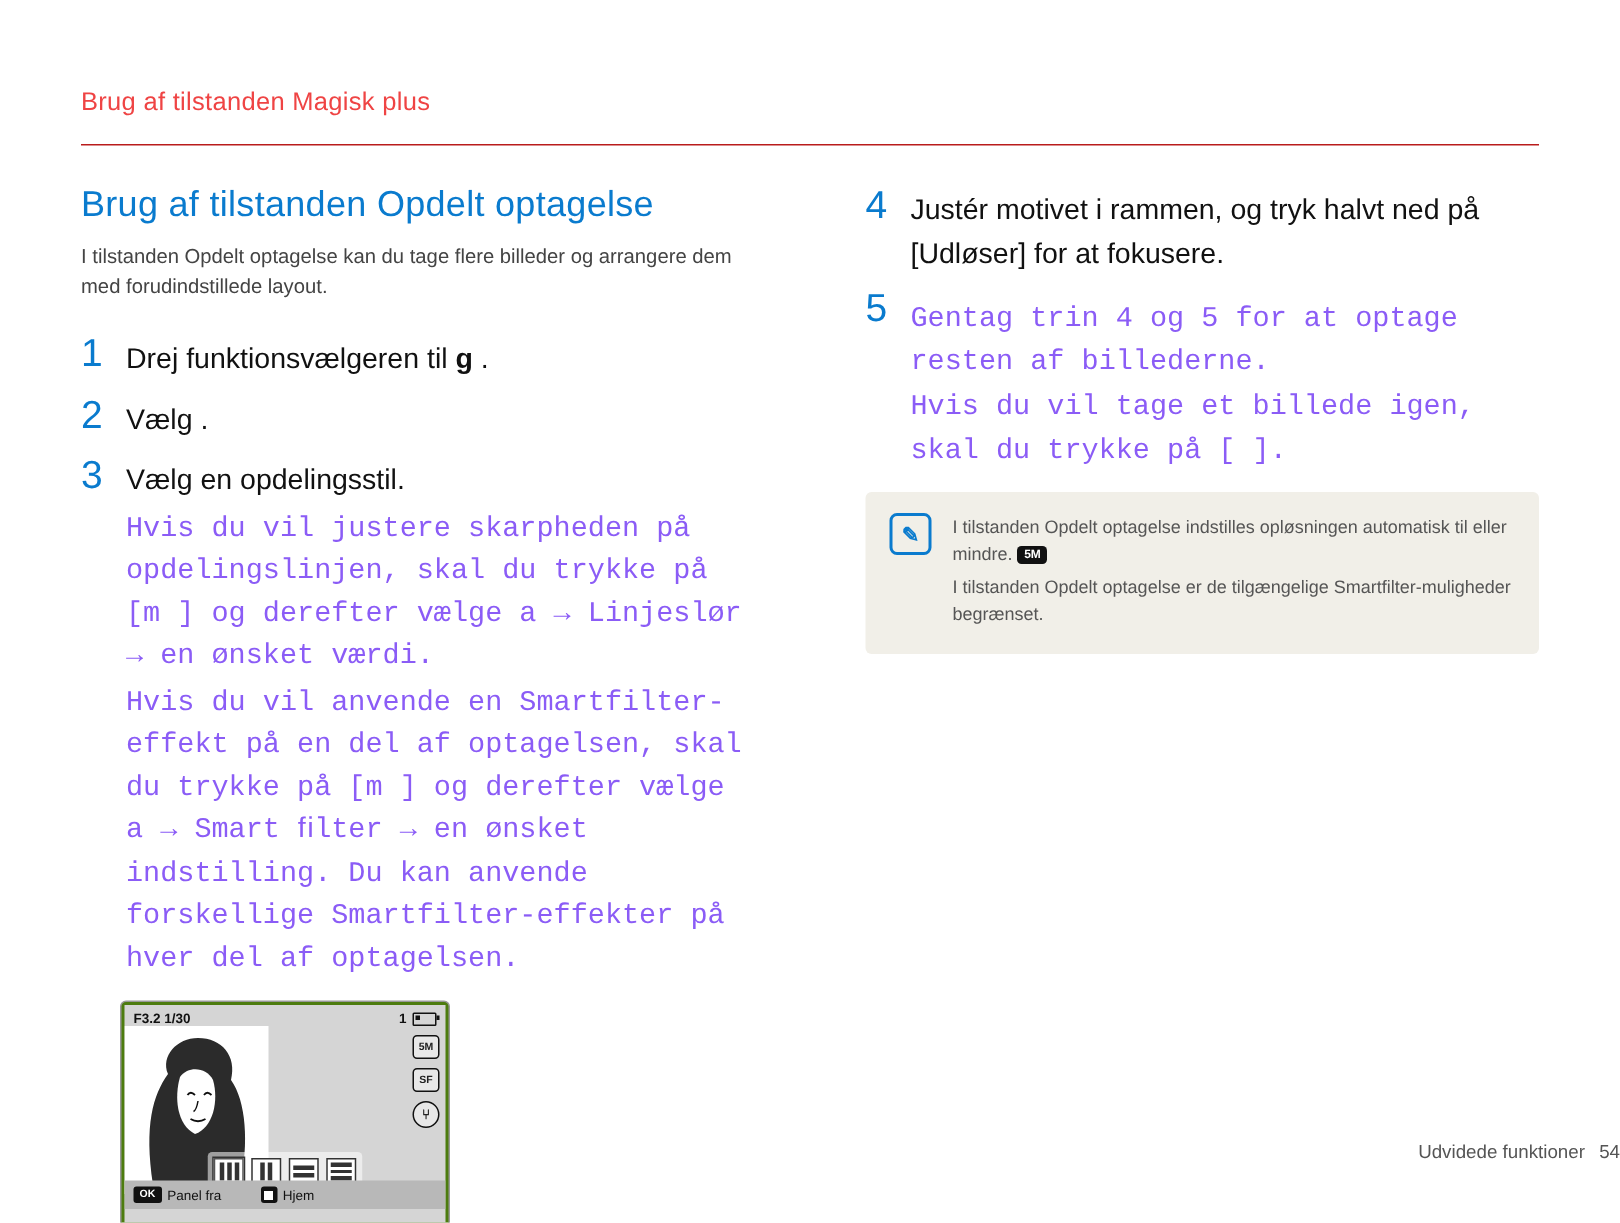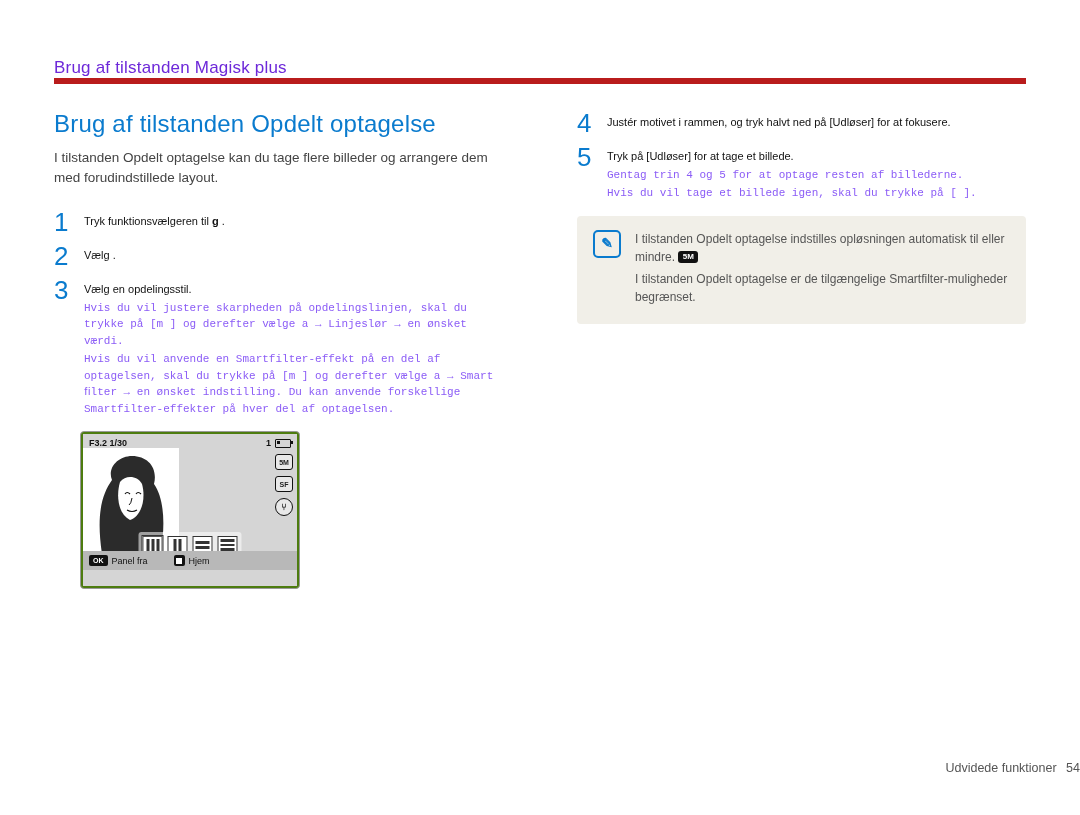--- a/index.html
+++ b/index.html
@@ -15,23 +15,24 @@
   .page {
     position: relative;
     box-sizing: border-box;
     width: 1080px;
     height: 815px;
     padding: 58px 54px 40px 54px;
   }
   .breadcrumb {
     font-size: 17px;
     font-weight: 300;
-    color: #6d28d9;
+    color: #ef4444;
     letter-spacing: 0.2px;
-    border-bottom: 6px solid #b91c1c;
+    border-bottom: 1px solid #b91c1c;
+    padding-bottom: 18px;
     margin-bottom: 26px;
   }
   .columns {
     display: flex;
     gap: 74px;
   }
   .col {
     flex: 1 1 0;
     min-width: 0;
   }
@@ -60,21 +61,21 @@
   }
   .step-num {
     font-size: 26px;
     line-height: 1;
     color: #0a7bce;
     font-weight: 300;
     flex: 0 0 18px;
   }
   .step-body {
     flex: 1;
-    font-size: 11px;
+    font-size: 19px;
     line-height: 1.5;
     padding-top: 4px;
   }
   .step-body .primary {
     color: #111;
   }
   .step-body .sub {
     color: #8b5cf6;
     margin-top: 2px;
     font-family: Liberation Mono, monospace;
@@ -255,21 +256,21 @@
 
     <div class="col">
       <h1 class="section-title">Brug af tilstanden Opdelt optagelse</h1>
       <p class="intro">I tilstanden Opdelt optagelse kan du tage flere billeder og arrangere dem med forudindstillede layout.</p>
 
       <ul class="steps">
         <li>
           <div class="step-num">1</div>
           <div class="step-body">
             <span class="primary">
-              <span>Tryk funktionsvælgeren til </span><span class="bold">g</span><span> .</span>
+              <span>Drej funktionsvælgeren til </span><span class="bold">g</span><span> .</span>
             </span>
           </div>
         </li>
         <li>
           <div class="step-num">2</div>
           <div class="step-body">
             <span class="primary">
               <span>Vælg </span><span class="bold"></span><span> .</span>
             </span>
           </div>
@@ -348,21 +349,20 @@
       <ul class="steps">
         <li>
           <div class="step-num">4</div>
           <div class="step-body">
             <div class="primary">Justér motivet i rammen, og tryk halvt ned på [Udl‎øser] for at fokusere.</div>
           </div>
         </li>
         <li>
           <div class="step-num">5</div>
           <div class="step-body">
-            <div class="primary">Tryk på [Udl‎øser] for at tage et billede.</div>
             <div class="sub">Gentag trin 4 og 5 for at optage resten af billederne.</div>
             <div class="sub">Hvis du vil tage et billede igen, skal du trykke på [  ].</div>
           </div>
         </li>
       </ul>
 
       <div class="note">
         <div class="note-icon">✎</div>
         <div class="note-body">
           <div>

